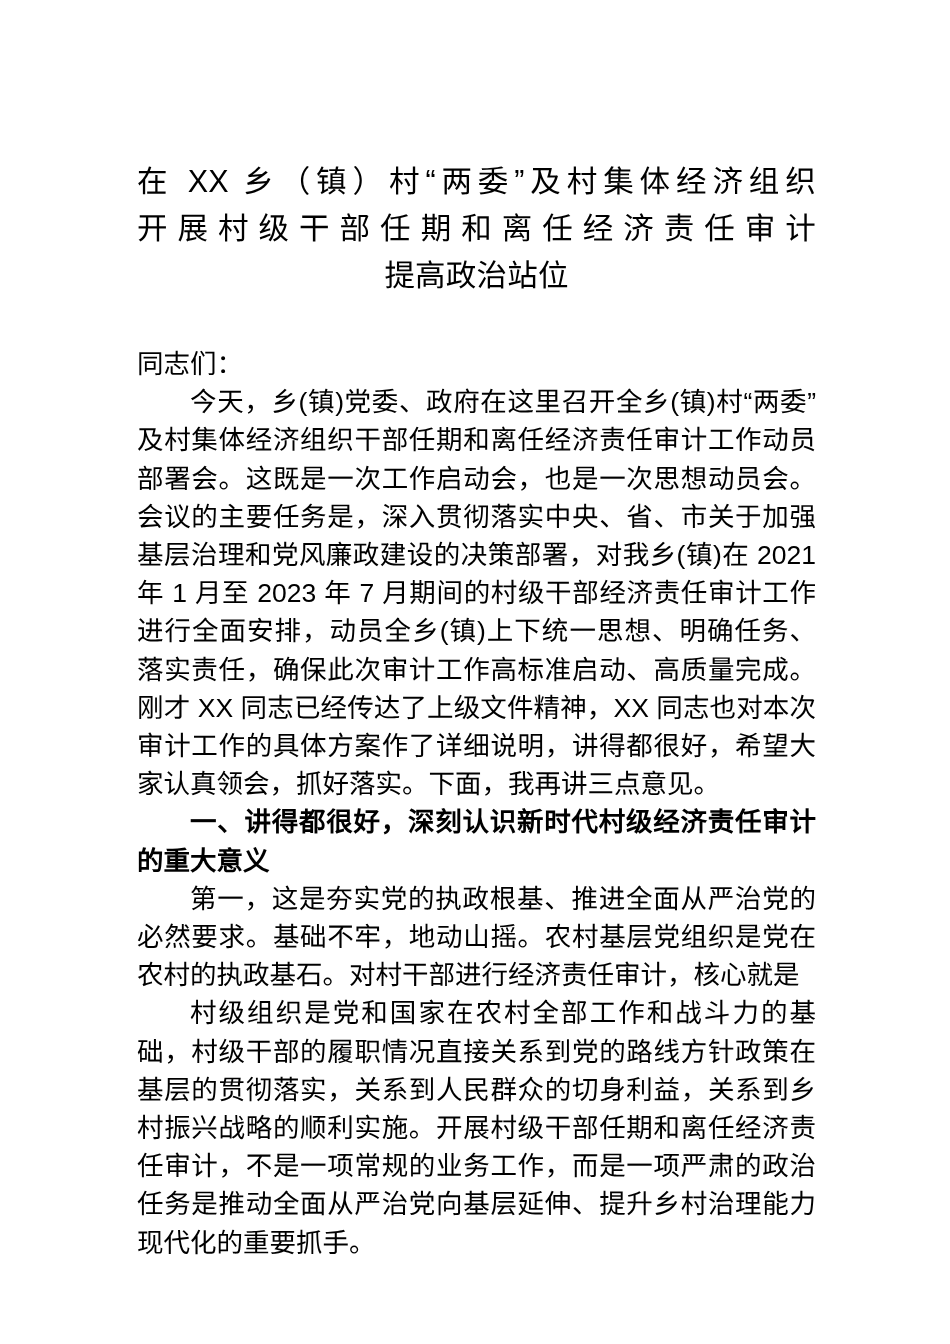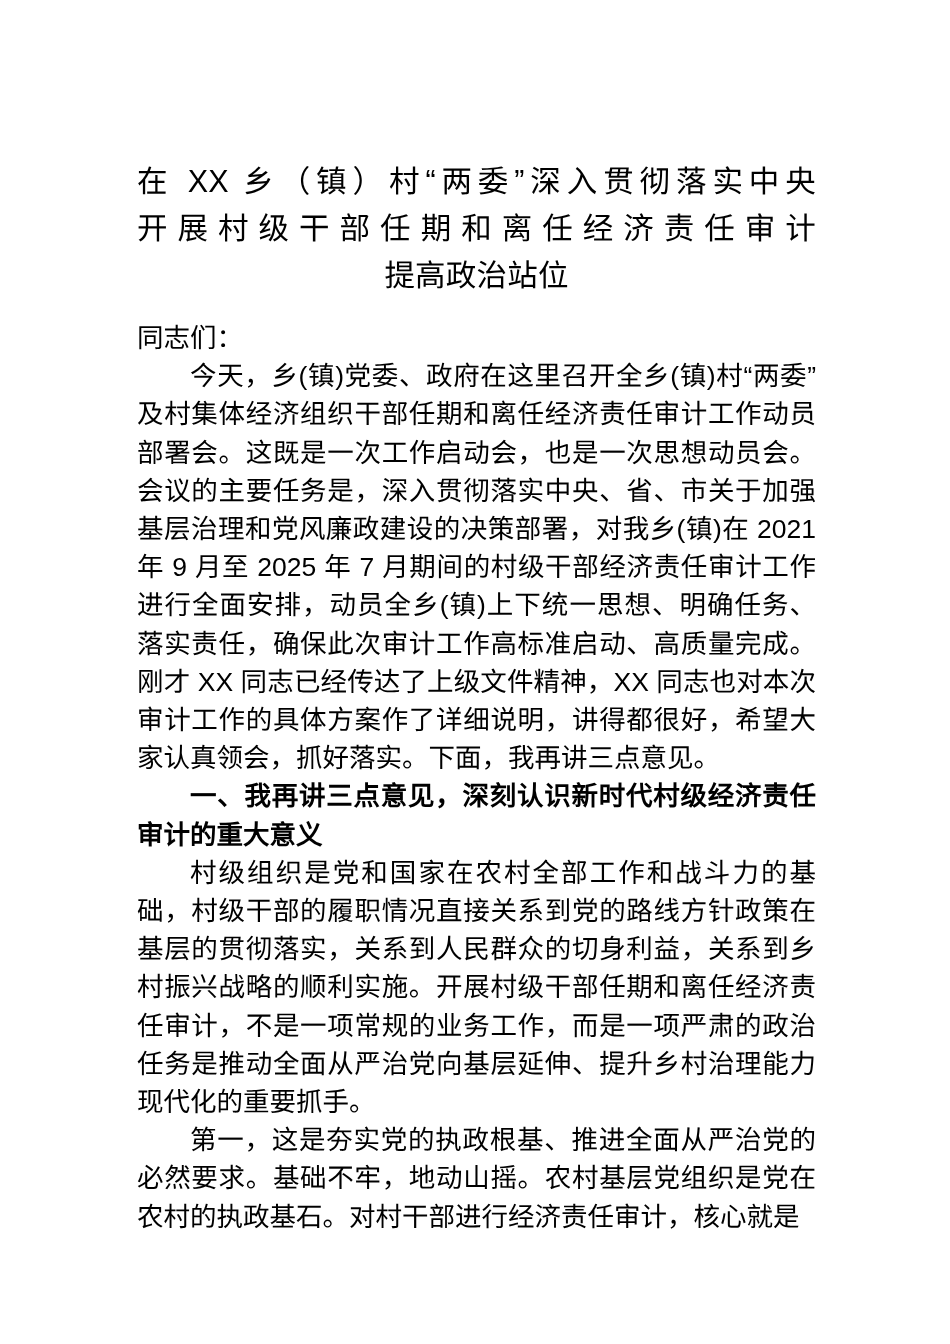--- a/index.html
+++ b/index.html
@@ -45,21 +45,21 @@
   }
 
   .doc-title .t-line.justify-line {
     text-align: justify;
     text-align-last: justify;
     white-space: normal;
   }
 
   
   .body-block {
-    margin-top: 20px;
+    margin-top: 46px;
   }
 
   p.para {
     margin: 0;
     font-family: "Liberation Sans", "DejaVu Sans", sans-serif;
     font-size: 26.5px;
     line-height: 38.2px;
     color: #000000;
     text-align: justify;
     text-justify: inter-ideograph;
@@ -80,32 +80,32 @@
     text-indent: 0;
   }
 </style>
 </head>
 <body>
 
 <div class="page">
   <div class="content">
 
     <h1 class="doc-title">
-      <span class="t-line justify-line">在 XX 乡（镇）村“两委”深入贯彻落实中央</span>
+      <span class="t-line justify-line">在 XX 乡（镇）村“两委”及村集体经济组织</span>
       <span class="t-line justify-line">开展村级干部任期和离任经济责任审计</span>
       <span class="t-line">提高政治站位</span>
     </h1>
 
     <div class="body-block">
 
       <p class="para salutation">同志们：</p>
 
-      <p class="para indent">今天，乡(镇)党委、政府在这里召开全乡(镇)村“两委”及村集体经济组织干部任期和离任经济责任审计工作动员部署会。这既是一次工作启动会，也是一次思想动员会。会议的主要任务是，深入贯彻落实中央、省、市关于加强基层治理和党风廉政建设的决策部署，对我乡(镇)在 2021 年 9 月至 2025 年 7 月期间的村级干部经济责任审计工作进行全面安排，动员全乡(镇)上下统一思想、明确任务、落实责任，确保此次审计工作高标准启动、高质量完成。刚才 XX 同志已经传达了上级文件精神，XX 同志也对本次审计工作的具体方案作了详细说明，讲得都很好，希望大家认真领会，抓好落实。下面，我再讲三点意见。</p>
+      <p class="para indent">今天，乡(镇)党委、政府在这里召开全乡(镇)村“两委”及村集体经济组织干部任期和离任经济责任审计工作动员部署会。这既是一次工作启动会，也是一次思想动员会。会议的主要任务是，深入贯彻落实中央、省、市关于加强基层治理和党风廉政建设的决策部署，对我乡(镇)在 2021 年 1 月至 2023 年 7 月期间的村级干部经济责任审计工作进行全面安排，动员全乡(镇)上下统一思想、明确任务、落实责任，确保此次审计工作高标准启动、高质量完成。刚才 XX 同志已经传达了上级文件精神，XX 同志也对本次审计工作的具体方案作了详细说明，讲得都很好，希望大家认真领会，抓好落实。下面，我再讲三点意见。</p>
 
-      <p class="para heading">一、我再讲三点意见，深刻认识新时代村级经济责任审计的重大意义</p>
+      <p class="para heading">一、讲得都很好，深刻认识新时代村级经济责任审计的重大意义</p>
+
+      <p class="para indent">第一，这是夯实党的执政根基、推进全面从严治党的必然要求。基础不牢，地动山摇。农村基层党组织是党在农村的执政基石。对村干部进行经济责任审计，核心就是</p>
 
       <p class="para indent">村级组织是党和国家在农村全部工作和战斗力的基础，村级干部的履职情况直接关系到党的路线方针政策在基层的贯彻落实，关系到人民群众的切身利益，关系到乡村振兴战略的顺利实施。开展村级干部任期和离任经济责任审计，不是一项常规的业务工作，而是一项严肃的政治任务是推动全面从严治党向基层延伸、提升乡村治理能力现代化的重要抓手。</p>
-
-      <p class="para indent">第一，这是夯实党的执政根基、推进全面从严治党的必然要求。基础不牢，地动山摇。农村基层党组织是党在农村的执政基石。对村干部进行经济责任审计，核心就是</p>
 
     </div>
   </div>
 </div>
 
 </body></html>

